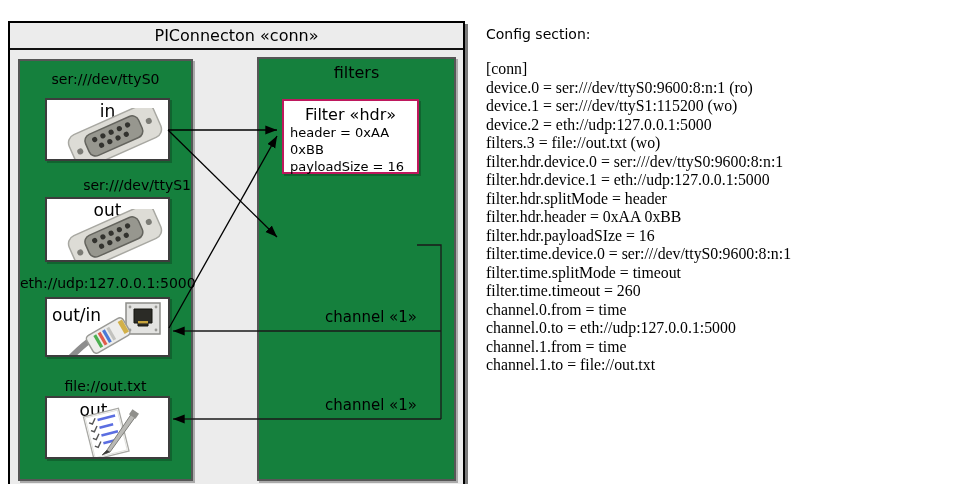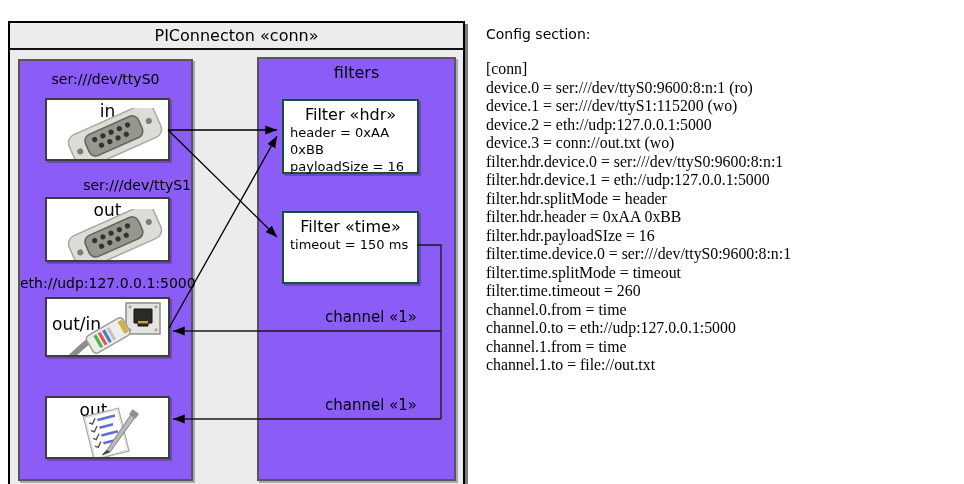--- a/index.html
+++ b/index.html
@@ -7,41 +7,41 @@
             font-family:"DejaVu Sans", sans-serif; color:#000; overflow:hidden;margin-top:17px; }
 
   
   .outer-box { position:absolute; left:8px; top:4px; width:457px; height:469px;
                background:#ececec; border:2px solid #000; box-sizing:border-box;
                box-shadow:3px 3px 0 #7a7a7a; }
   .diagram-title { height:25px; line-height:25px; text-align:center; font-size:16px;
                    border-bottom:2px solid #111; }
 
   
-  .panel { position:absolute; background:#8b5cf6; border:2px solid #565656;
+  .panel { position:absolute; background:#15803d; border:2px solid #565656;
            box-sizing:border-box; box-shadow:2px 2px 0 rgba(0,0,0,0.28); }
   .devices-panel { left:18px; top:42px; width:175px; height:422px; }
   .filters-panel { left:257px; top:40px; width:199px; height:424px; }
   .filters-title { text-align:center; margin-top:4px; font-size:16px; }
 
   
   .device-label { position:absolute; left:0; width:100%; text-align:center;
                   font-size:14px; white-space:nowrap; }
   .device-box { position:absolute; left:25px; width:125px; background:#fff;
                 border:2px solid #3d3d3d; box-sizing:border-box;
                 box-shadow:2px 2px 0 rgba(0,0,0,0.22); overflow:hidden; }
   .dir { font-size:17px; line-height:20px; }
   .dir-center { text-align:center; margin-top:1px; }
-  .dir-left { position:absolute; left:5px; top:15px; }
+  .dir-left { position:absolute; left:5px; top:6px; }
   .dir-file { text-align:center; margin-top:2px; padding-right:28px; }
   .icon-abs { position:absolute; }
 
   
   .filter-box { position:absolute; left:23px; width:137px; background:#fff;
-                border:2px solid #14532d; box-sizing:border-box;
+                border:2px solid #be185d; box-sizing:border-box;
                 box-shadow:2px 2px 0 rgba(0,0,0,0.22); }
   .filter-title { text-align:center; margin-top:4px; font-size:16px; }
   .filter-prop { margin:0 0 0 6px; font-size:13px; line-height:17px; }
   .filter-box.hdr { top:40px; height:75px; }
   .filter-box.time { top:152px; height:73px; }
   .filter-box.hdr .filter-prop:first-of-type { margin-top:5px; }
   .filter-box.time .filter-prop:first-of-type { margin-top:13px; }
 
   
   .channel-label { position:absolute; left:280px; width:137px; text-align:right;
@@ -132,20 +132,21 @@
           <rect x="22" y="10" width="42" height="20" rx="4" fill="#ededeb" stroke="#9a9a96" stroke-width="1.5"></rect>
           <rect x="30" y="13" width="3.2" height="14" fill="#4caf50"></rect>
           <rect x="35" y="13" width="3.2" height="14" fill="#e05b4b"></rect>
           <rect x="40" y="13" width="3.2" height="14" fill="#4a79d6"></rect>
           <rect x="45" y="13" width="3.2" height="14" fill="#c2c2be"></rect>
           <rect x="58" y="13" width="5" height="14" fill="#d2b049"></rect>
         </g>
       </svg>
     </div>
 
+    <div class="device-label" style="top:317px;">file://out.txt</div>
     <div class="device-box" style="top:335px; height:63px;">
       <div class="dir dir-file">out</div>
       <svg class="icon-abs" style="left:33px; top:7px;" width="62" height="54" viewBox="0 0 62 54">
         <g transform="rotate(-14 26 28)">
           <rect x="8" y="7" width="36" height="44" fill="#ffffff" stroke="#a8a8a4" stroke-width="1.3"></rect>
           <rect x="9.5" y="8.5" width="33" height="41" fill="none" stroke="#e2e2de" stroke-width="1"></rect>
           <path d="M12,14 l3,2 l4,-5" fill="none" stroke="#555" stroke-width="1.4"></path>
           <rect x="21" y="12" width="18" height="2.6" fill="#5b6ee1"></rect>
           <path d="M12,22 l3,2 l4,-5" fill="none" stroke="#555" stroke-width="1.4"></path>
           <rect x="21" y="20" width="14" height="2.6" fill="#5b6ee1"></rect>
@@ -165,24 +166,20 @@
 
   <div class="panel filters-panel">
     <div class="filters-title">filters</div>
 
     <div class="filter-box hdr">
       <div class="filter-title">Filter «hdr»</div>
       <div class="filter-prop">header = 0xAA 0xBB</div>
       <div class="filter-prop">payloadSize = 16</div>
     </div>
 
-    <div class="filter-box time">
-      <div class="filter-title">Filter «time»</div>
-      <div class="filter-prop">timeout = 150 ms</div>
-    </div>
   </div>
 
   <div class="channel-label" style="top:291px;">channel «1»</div>
   <div class="channel-label" style="top:379px;">channel «1»</div>
 
   <svg class="arrows">
     <defs>
       <marker id="arr" markerWidth="10" markerHeight="8" refX="9" refY="3.5" orient="auto">
         <path d="M0,0 L9,3.5 L0,7 z" fill="#000"></path>
       </marker>
@@ -195,21 +192,21 @@
     <line x1="441" y1="402" x2="173" y2="402" stroke="#1a1a1a" stroke-width="1.3" marker-end="url(#arr)"></line>
   </svg>
 
   <div class="config">
     <div class="config-heading">Config section:</div>
     <div class="config-lines">
       <div class="config-line">[conn]</div>
       <div class="config-line">device.0 = ser:///dev/ttyS0:9600:8:n:1 (ro)</div>
       <div class="config-line">device.1 = ser:///dev/ttyS1:115200 (wo)</div>
       <div class="config-line">device.2 = eth://udp:127.0.0.1:5000</div>
-      <div class="config-line">device.3 = conn://out.txt (wo)</div>
+      <div class="config-line">filters.3 = file://out.txt (wo)</div>
       <div class="config-line">filter.hdr.device.0 = ser:///dev/ttyS0:9600:8:n:1</div>
       <div class="config-line">filter.hdr.device.1 = eth://udp:127.0.0.1:5000</div>
       <div class="config-line">filter.hdr.splitMode = header</div>
       <div class="config-line">filter.hdr.header = 0xAA 0xBB</div>
       <div class="config-line">filter.hdr.payloadSIze = 16</div>
       <div class="config-line">filter.time.device.0 = ser:///dev/ttyS0:9600:8:n:1</div>
       <div class="config-line">filter.time.splitMode = timeout</div>
       <div class="config-line">filter.time.timeout = 260</div>
       <div class="config-line">channel.0.from = time</div>
       <div class="config-line">channel.0.to = eth://udp:127.0.0.1:5000</div>

